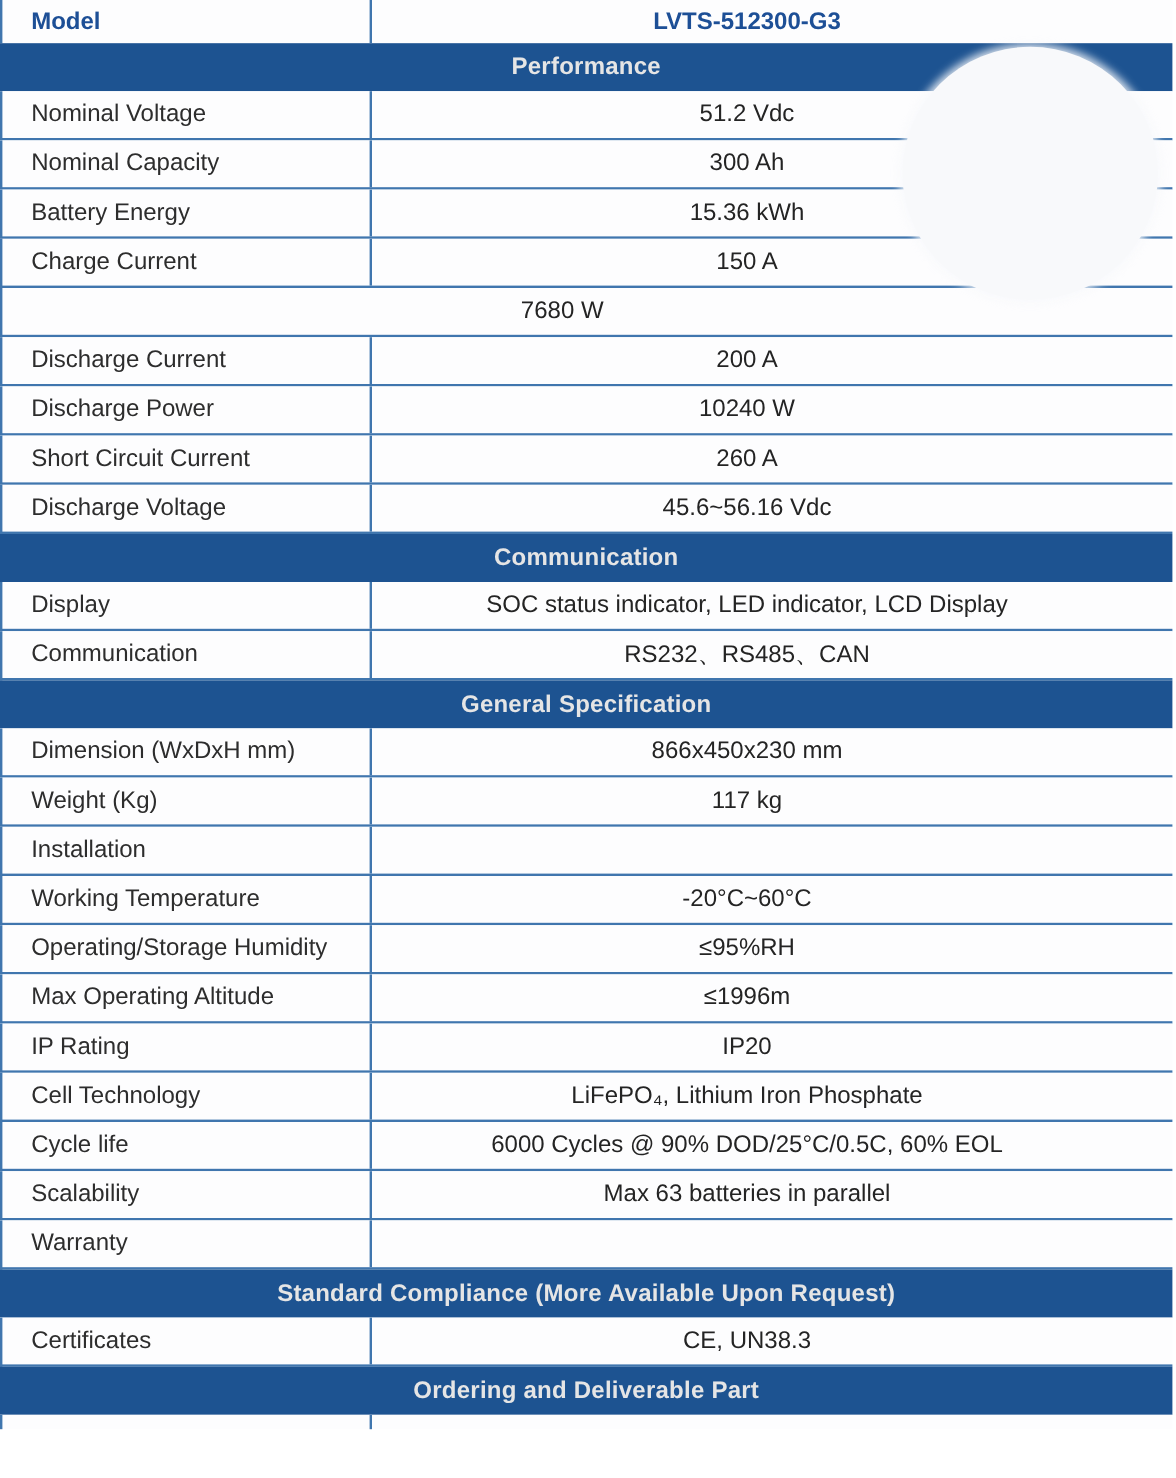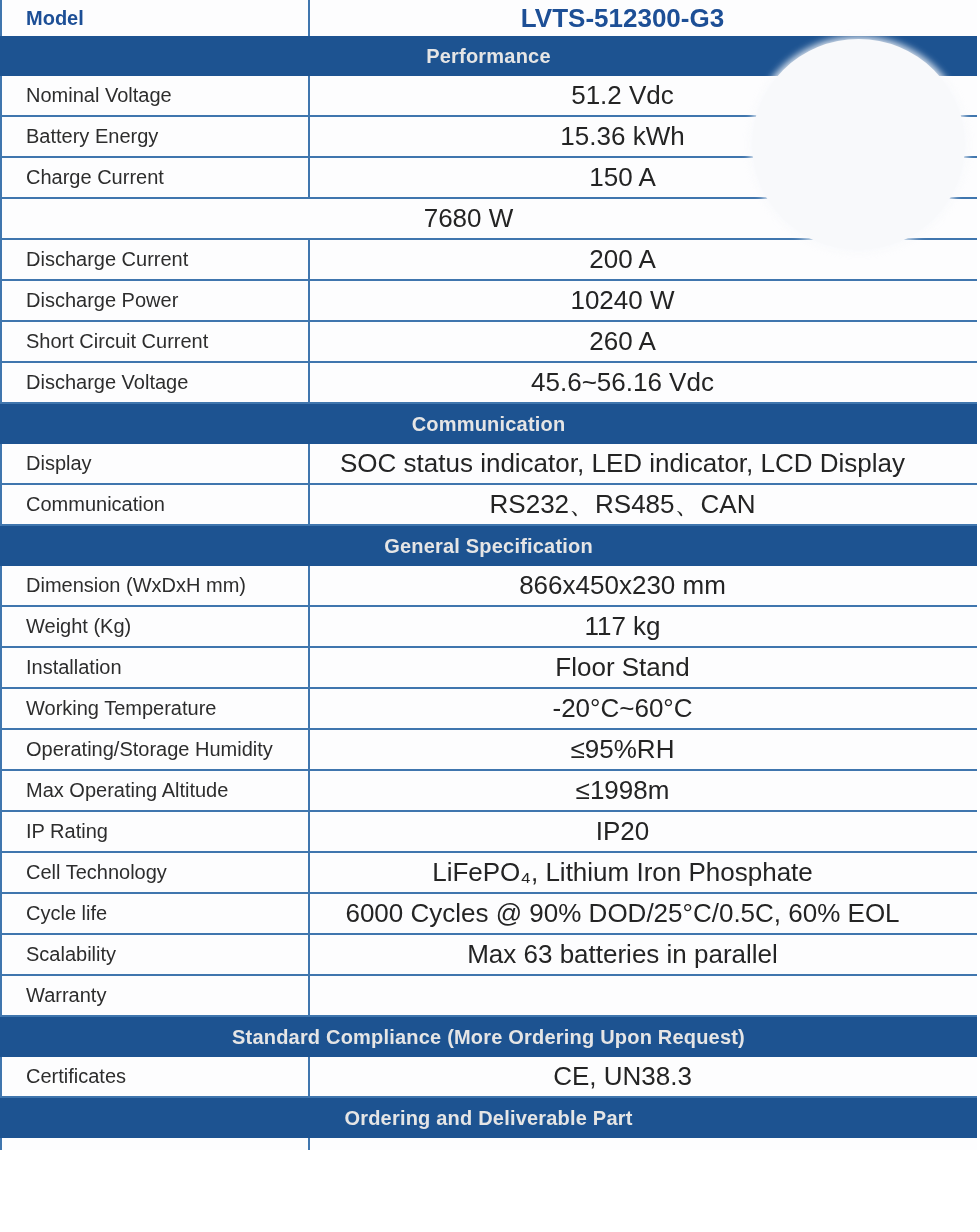--- a/index.html
+++ b/index.html
@@ -31,21 +31,21 @@
     border-bottom:2px solid var(--line-blue);
   }
   .row .lbl{
     box-sizing:border-box;width:308px;flex:0 0 308px;
     border-right:2px solid var(--line-blue);
     display:flex;align-items:center;padding-left:24px;
     font-size:20px;color:var(--label-ink);white-space:nowrap;
   }
   .row .val{
     flex:1;display:flex;align-items:center;justify-content:center;
-    padding-right:42px;font-size:26px;color:var(--value-ink);
+    padding-right:42px;font-size:20px;color:var(--value-ink);
     text-align:left;white-space:nowrap;
   }
   .row-model{height:36px;border-bottom:none;}
   .row-model .lbl{color:var(--head-blue);font-weight:bold;}
   .row-model .val{color:var(--head-blue);font-weight:bold;}
   .row-partial{height:12px;border-bottom:none;}
   .circle-overlay{
     position:absolute;left:752px;top:39px;width:213px;height:211px;
     background:var(--circle);border-radius:50%;z-index:5;
     box-shadow:0 0 7px 3px rgba(248,249,251,0.85);
@@ -60,20 +60,24 @@
     <div class="row row-model">
       <div class="lbl">Model</div>
       <div class="val">LVTS-512300-G3</div>
     </div>
 
     <div class="band">Performance</div>
 
     <div class="row">
       <div class="lbl">Nominal Voltage</div>
       <div class="val">51.2 Vdc</div>
+    </div>
+    <div class="row">
+      <div class="lbl">Nominal Capacity</div>
+      <div class="val">300 Ah</div>
     </div>
     <div class="row">
       <div class="lbl">Battery Energy</div>
       <div class="val">15.36 kWh</div>
     </div>
     <div class="row">
       <div class="lbl">Charge Current</div>
       <div class="val">150 A</div>
     </div>
     <div class="row">
@@ -112,33 +116,32 @@
     <div class="row">
       <div class="lbl">Dimension (WxDxH mm)</div>
       <div class="val">866x450x230 mm</div>
     </div>
     <div class="row">
       <div class="lbl">Weight (Kg)</div>
       <div class="val">117 kg</div>
     </div>
     <div class="row">
       <div class="lbl">Installation</div>
-      <div class="val">Floor Stand</div>
     </div>
     <div class="row">
       <div class="lbl">Working Temperature</div>
       <div class="val">-20°C~60°C</div>
     </div>
     <div class="row">
       <div class="lbl">Operating/Storage Humidity</div>
       <div class="val">≤95%RH</div>
     </div>
     <div class="row">
       <div class="lbl">Max Operating Altitude</div>
-      <div class="val">≤1998m</div>
+      <div class="val">≤1996m</div>
     </div>
     <div class="row">
       <div class="lbl">IP Rating</div>
       <div class="val">IP20</div>
     </div>
     <div class="row">
       <div class="lbl">Cell Technology</div>
       <div class="val">LiFePO₄, Lithium Iron Phosphate</div>
     </div>
     <div class="row">
@@ -146,21 +149,21 @@
       <div class="val">6000 Cycles @ 90% DOD/25°C/0.5C, 60% EOL</div>
     </div>
     <div class="row">
       <div class="lbl">Scalability</div>
       <div class="val">Max 63 batteries in parallel</div>
     </div>
     <div class="row">
       <div class="lbl">Warranty</div>
     </div>
 
-    <div class="band">Standard Compliance (More Ordering Upon Request)</div>
+    <div class="band">Standard Compliance (More Available Upon Request)</div>
 
     <div class="row">
       <div class="lbl">Certificates</div>
       <div class="val">CE, UN38.3</div>
     </div>
 
     <div class="band">Ordering and Deliverable Part</div>
 
     <div class="row row-partial">
       <div class="lbl"></div>

